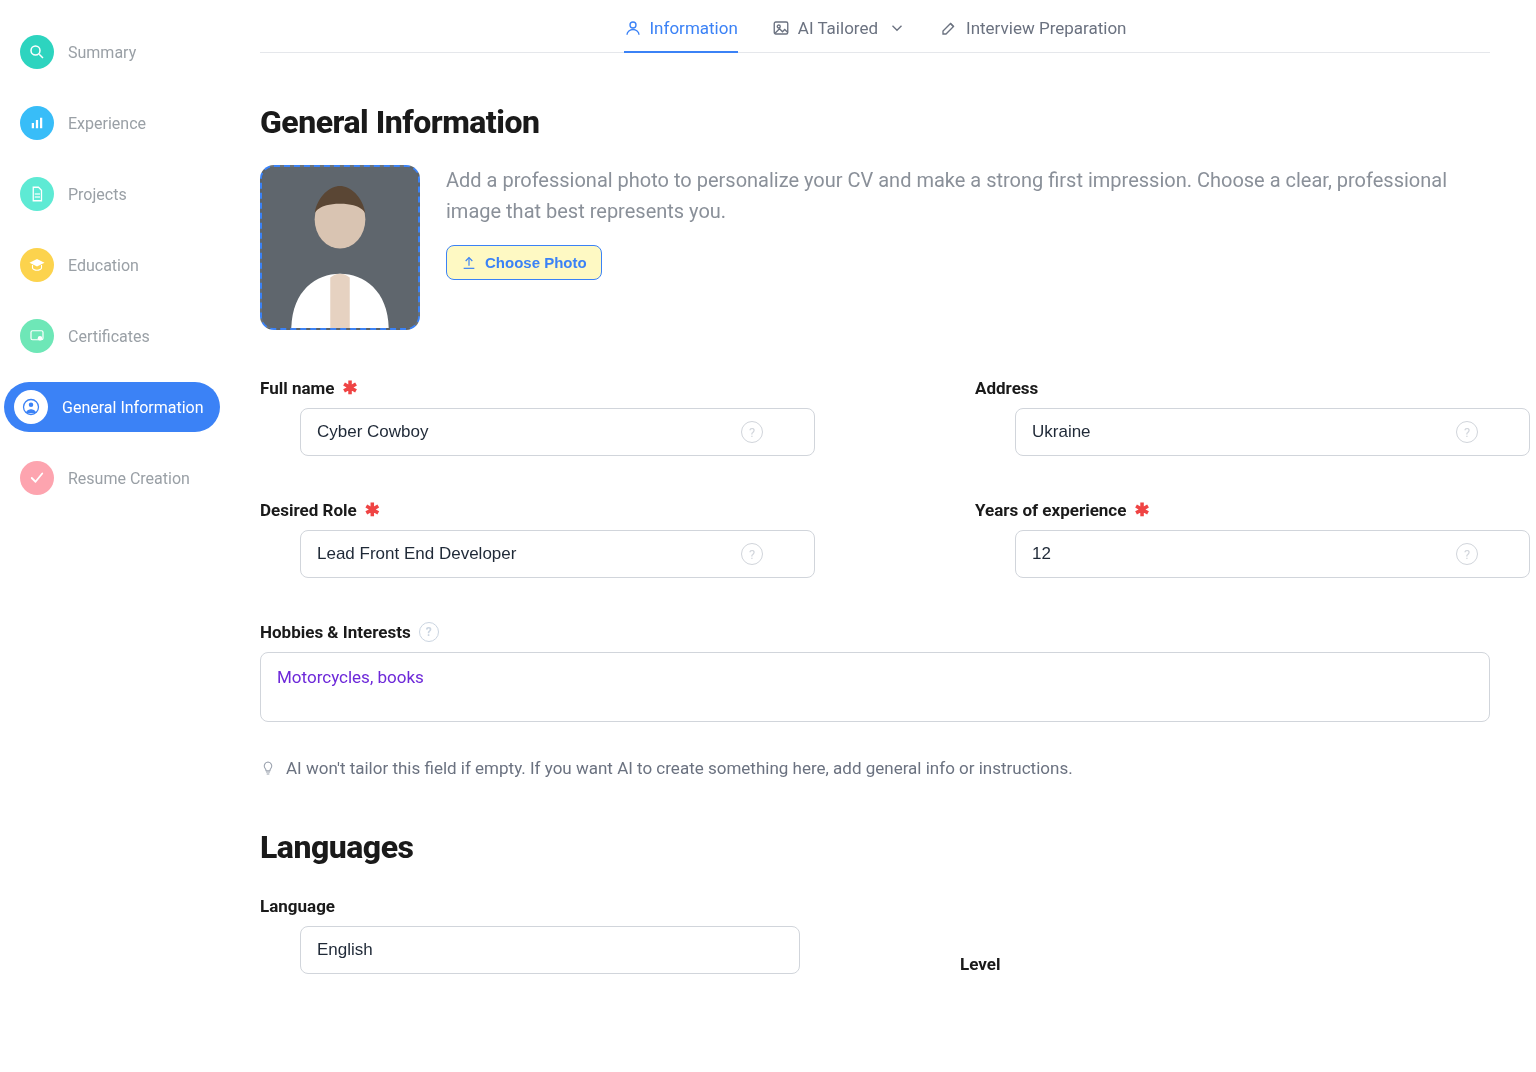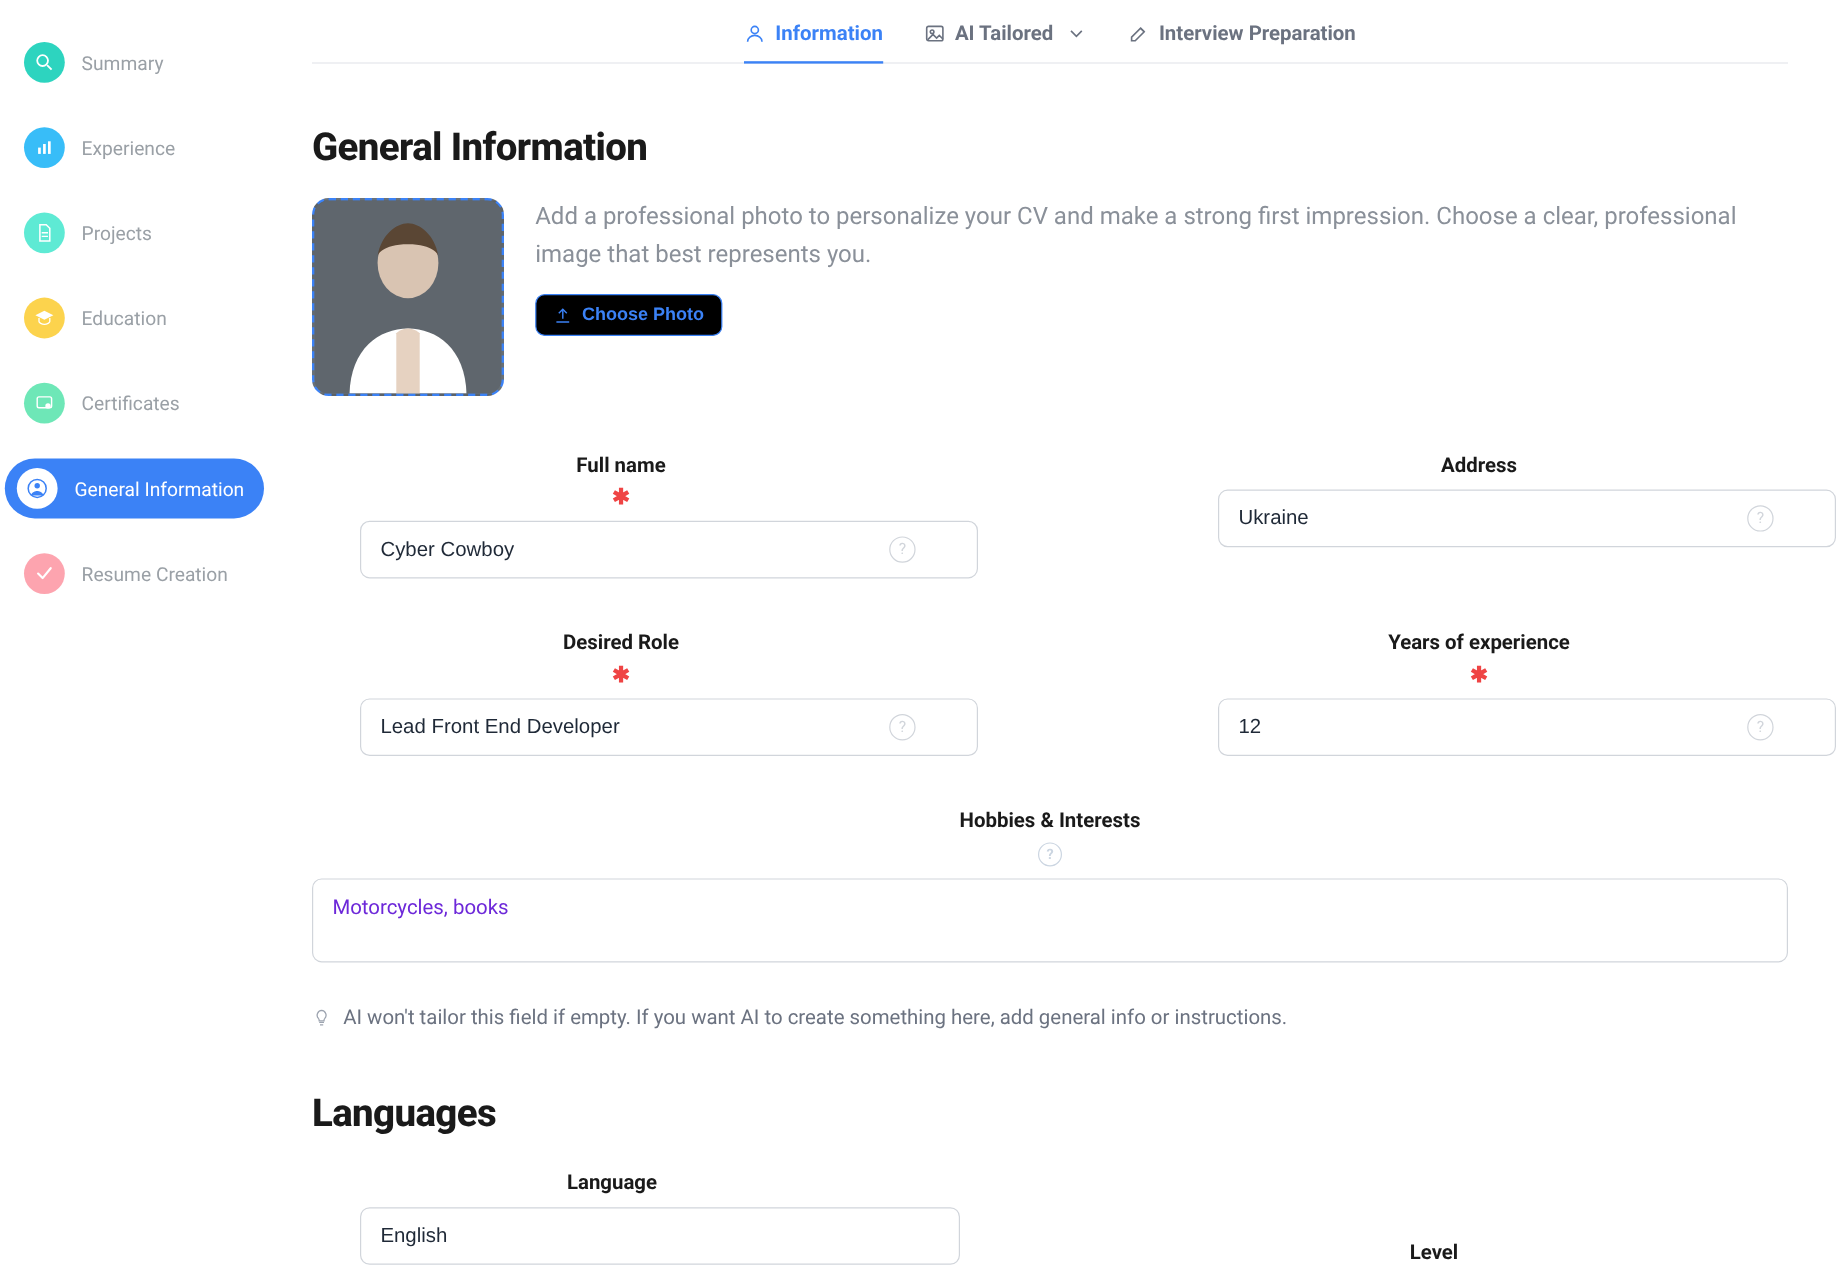--- a/index.html
+++ b/index.html
@@ -66,21 +66,20 @@
     padding: 18px 0 0 0;
     justify-content: center;
   }
   .tab {
     display: flex; align-items: center; gap: 8px;
     font-size: 17px;
     color: #6b7280;
     padding-bottom: 14px;
     cursor: pointer;
     position: relative;
-    font-weight: bold;
   }
   .tab.active { color: #3b82f6; }
   .tab.active::after {
     content: "";
     position: absolute; left:0; right:0; bottom:-1px;
     height: 2px; background:#3b82f6;
   }
   .tab svg { width: 18px; height: 18px; fill: none; stroke: currentColor; stroke-width: 1.8; }
   .chev { margin-left: 2px; }
 
@@ -106,39 +105,39 @@
     color: #8a9099;
     font-size: 20px;
     line-height: 1.55;
     max-width: 1010px;
   }
   .choose-btn {
     display: inline-flex; align-items: center; gap: 8px;
     margin-top: 18px;
     border: 1px solid #3b82f6;
     color: #3b82f6;
-    background: #000000;
+    background: #fef9c3;
     font-size: 15px;
     font-weight: 600;
     padding: 8px 14px;
     border-radius: 8px;
     cursor: pointer;
   }
   .choose-btn svg { width:16px; height:16px; stroke:#3b82f6; fill:none; stroke-width:1.8; }
 
   .form-grid {
     display: grid;
     grid-template-columns: 1fr 1fr;
     column-gap: 200px;
     row-gap: 44px;
     margin-top: 48px;
   }
   .field { display:flex; flex-direction:column; gap:10px; }
   .field.full { grid-column: 1 / -1; }
-  .label-row { display:flex; align-items:center; gap:8px; font-weight:700; font-size:17px; color:#1a1a1a;flex-direction:column; }
+  .label-row { display:flex; align-items:center; gap:8px; font-weight:700; font-size:17px; color:#1a1a1a; }
   .req { color:#ef4444; font-size:18px; line-height:1; }
   .help-circle {
     width:20px; height:20px; border:1.5px solid #cbd5e1; border-radius:50%;
     display:inline-flex; align-items:center; justify-content:center;
     color:#cbd5e1; font-size:12px;
   }
   .input-wrap { position:relative; }
   .input {
     width:100%;
     height:48px;

